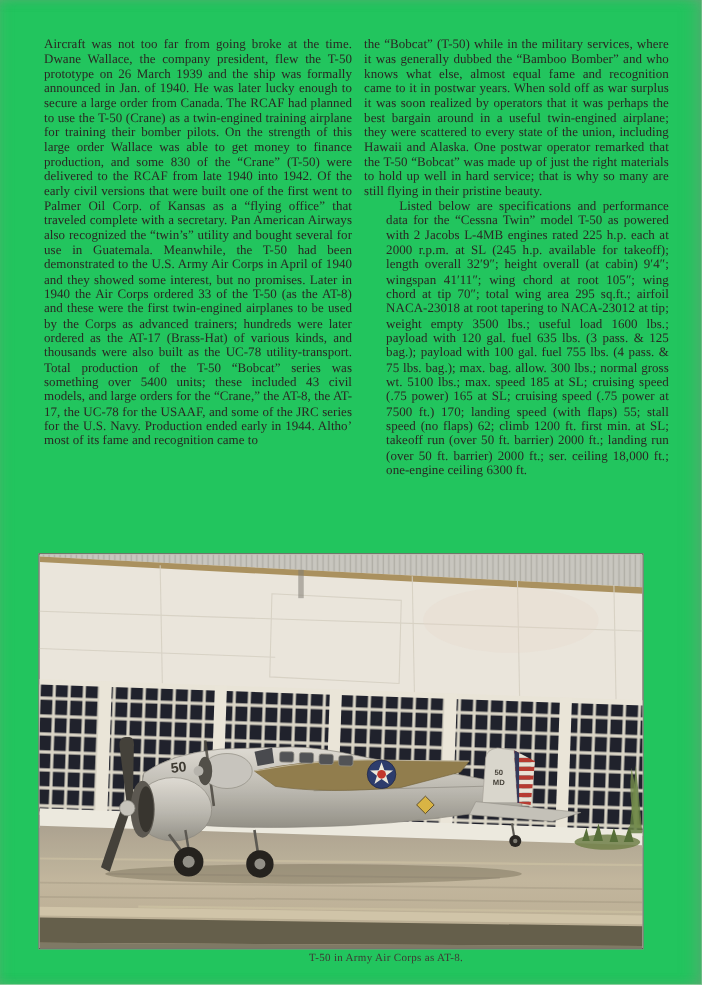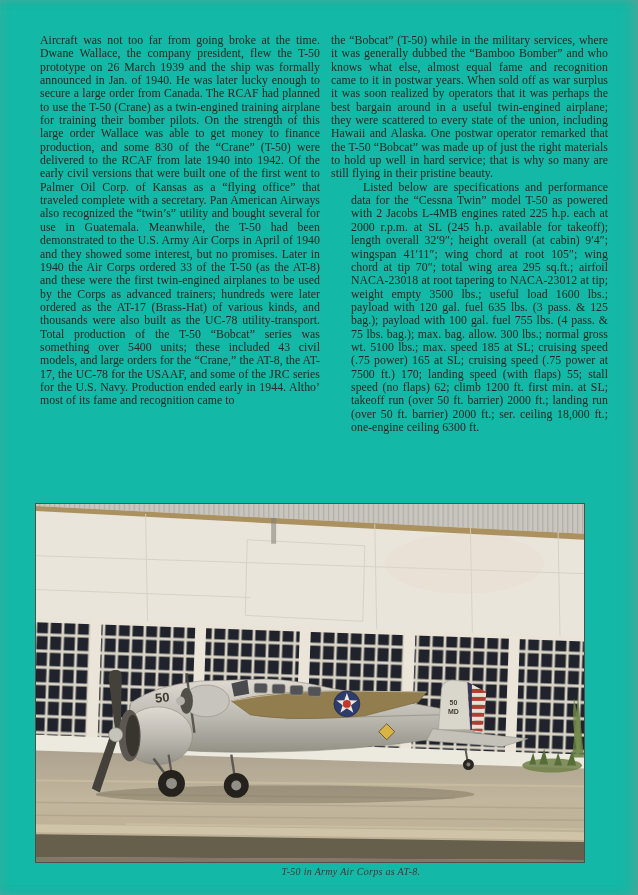--- a/index.html
+++ b/index.html
@@ -1,18 +1,18 @@
 <!DOCTYPE html>
 <html><head>
 <meta charset="utf-8">
 <style>
   html,body{margin:0;padding:0;background:#dddbd2;}
   .page{
     position:relative;width:638px;height:895px;overflow:hidden;
-    background:#14b8a6;
+    background:#22c55e;
     font-family:"Liberation Serif", serif;
   }
   .page::after{
     content:"";position:absolute;inset:0;pointer-events:none;
     box-shadow:
       inset -12px 0 16px -9px rgba(145,145,135,.50),
       inset 0 7px 12px -9px rgba(150,150,140,.40),
       inset 9px 0 14px -10px rgba(160,160,150,.30),
       inset 0 -7px 12px -9px rgba(150,150,140,.32);
   }
@@ -26,21 +26,21 @@
   .col-left{left:40px;}
   .col-right{left:331px;width:277px;}
   .col .indent{text-indent:12px;margin-left:20px;}
   .photo{
     position:absolute;left:35px;top:503px;width:550px;height:360px;margin:0;
     border:1px solid #514f47;box-sizing:border-box;background:#e9e6de;
   }
   .photo svg{display:block;width:100%;height:100%;}
   .caption{
     position:absolute;left:76px;top:866px;width:550px;
-    text-align:center;font-size:10px;letter-spacing:.3px;color:#3e3a33;font-style:italic;
+    text-align:center;font-size:10px;letter-spacing:.3px;color:#3e3a33;
   }
 </style>
 </head>
 <body>
 
 <div class="page">
 
   <div class="col col-left">
     <p>Aircraft was not too far from going broke at the time. Dwane Wallace, the company president, flew the T-50 prototype on 26 March 1939 and the ship was formally announced in Jan. of 1940. He was later lucky enough to secure a large order from Canada. The RCAF had planned to use the T-50 (Crane) as a twin-engined training airplane for training their bomber pilots. On the strength of this large order Wallace was able to get money to finance production, and some 830 of the “Crane” (T-50) were delivered to the RCAF from late 1940 into 1942. Of the early civil versions that were built one of the first went to Palmer Oil Corp. of Kansas as a “flying office” that traveled complete with a secretary. Pan American Airways also recognized the “twin’s” utility and bought several for use in Guatemala. Meanwhile, the T-50 had been demonstrated to the U.S. Army Air Corps in April of 1940 and they showed some interest, but no promises. Later in 1940 the Air Corps ordered 33 of the T-50 (as the AT-8) and these were the first twin-engined airplanes to be used by the Corps as advanced trainers; hundreds were later ordered as the AT-17 (Brass-Hat) of various kinds, and thousands were also built as the UC-78 utility-transport. Total production of the T-50 “Bobcat” series was something over 5400 units; these included 43 civil models, and large orders for the “Crane,” the AT-8, the AT-17, the UC-78 for the USAAF, and some of the JRC series for the U.S. Navy. Production ended early in 1944. Altho’ most of its fame and recognition came to</p>
   </div>

